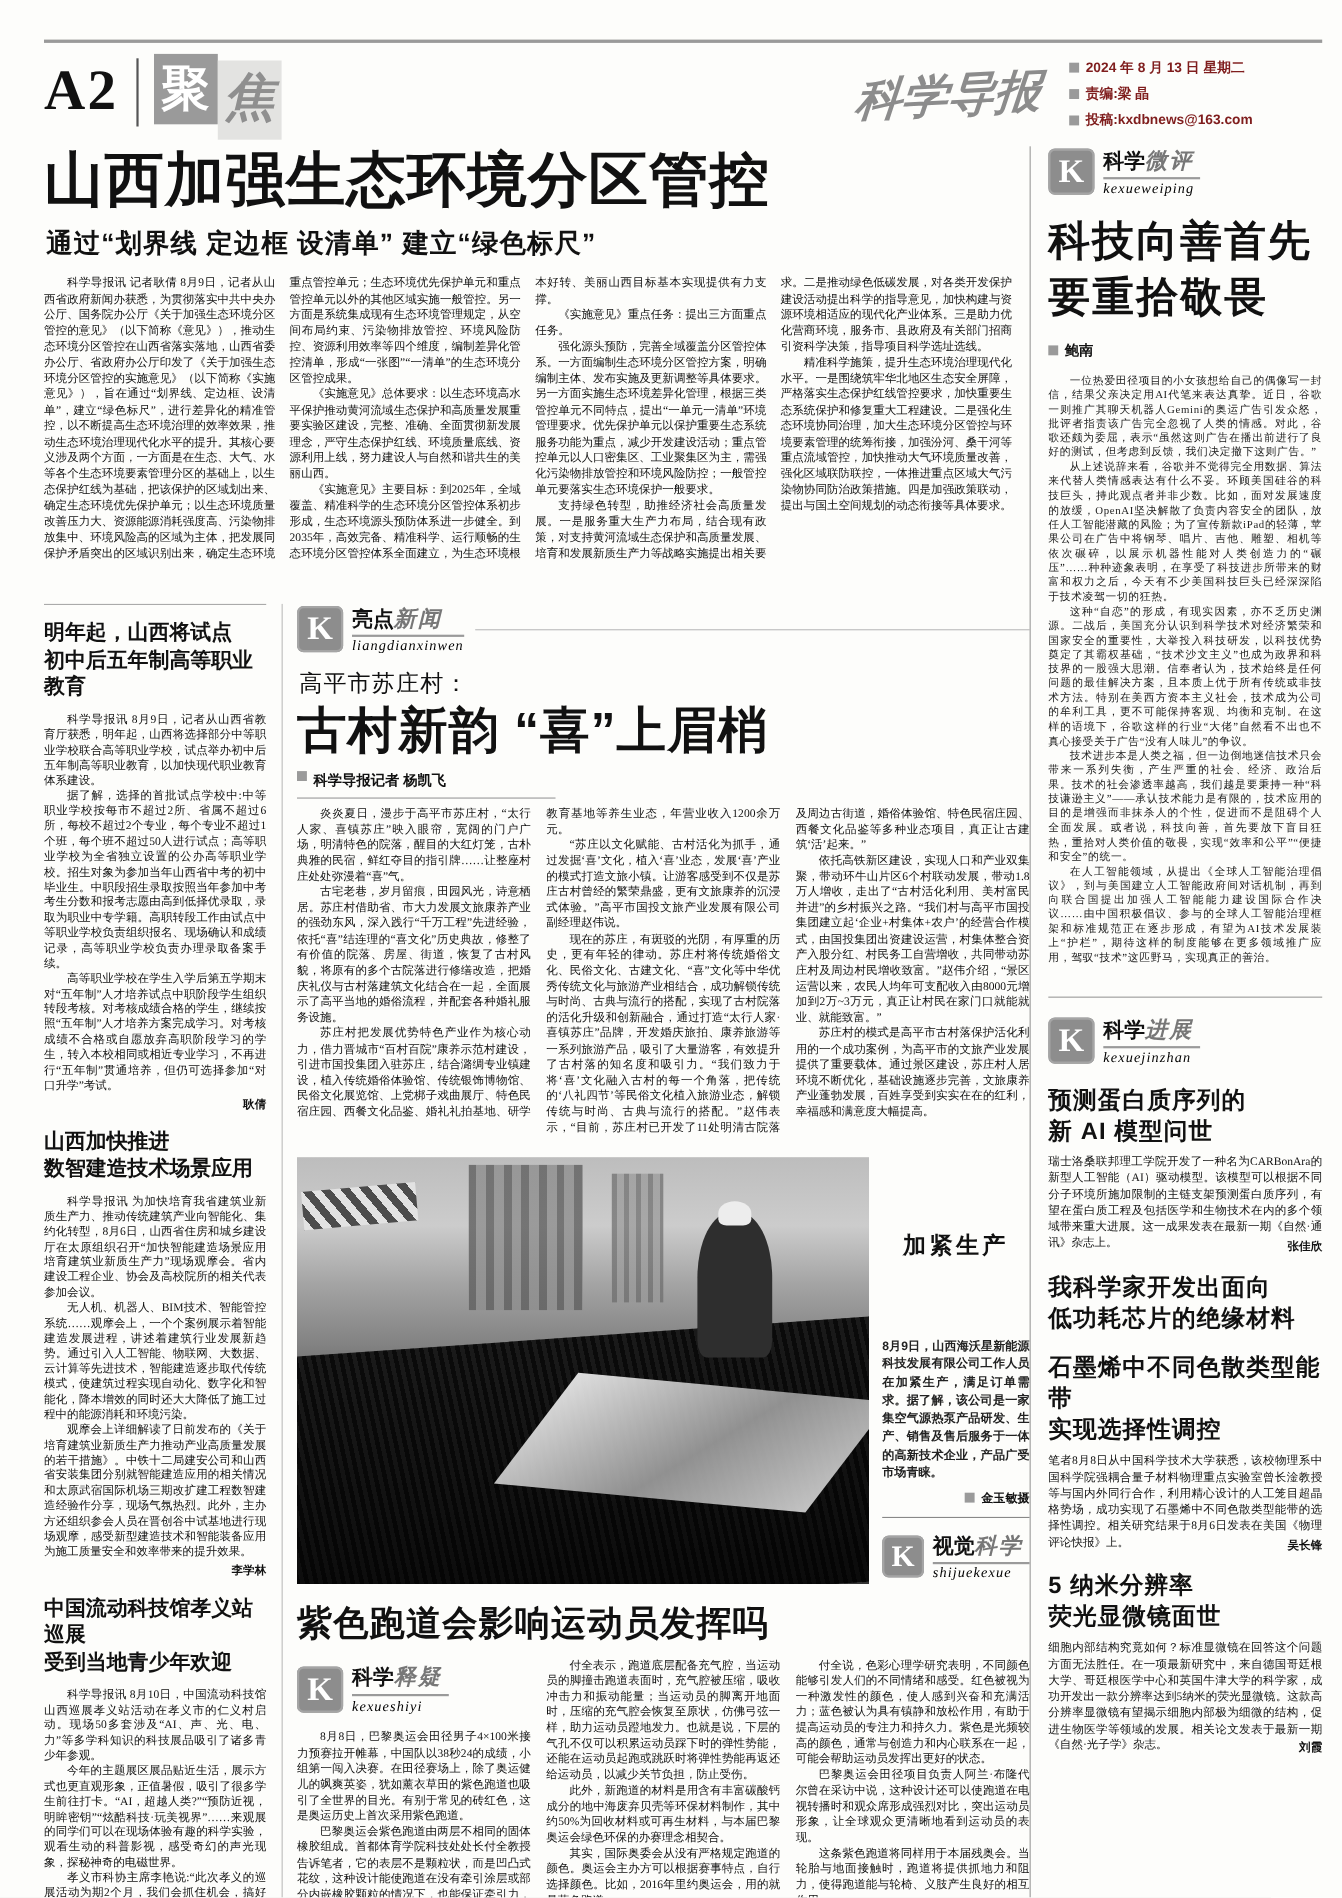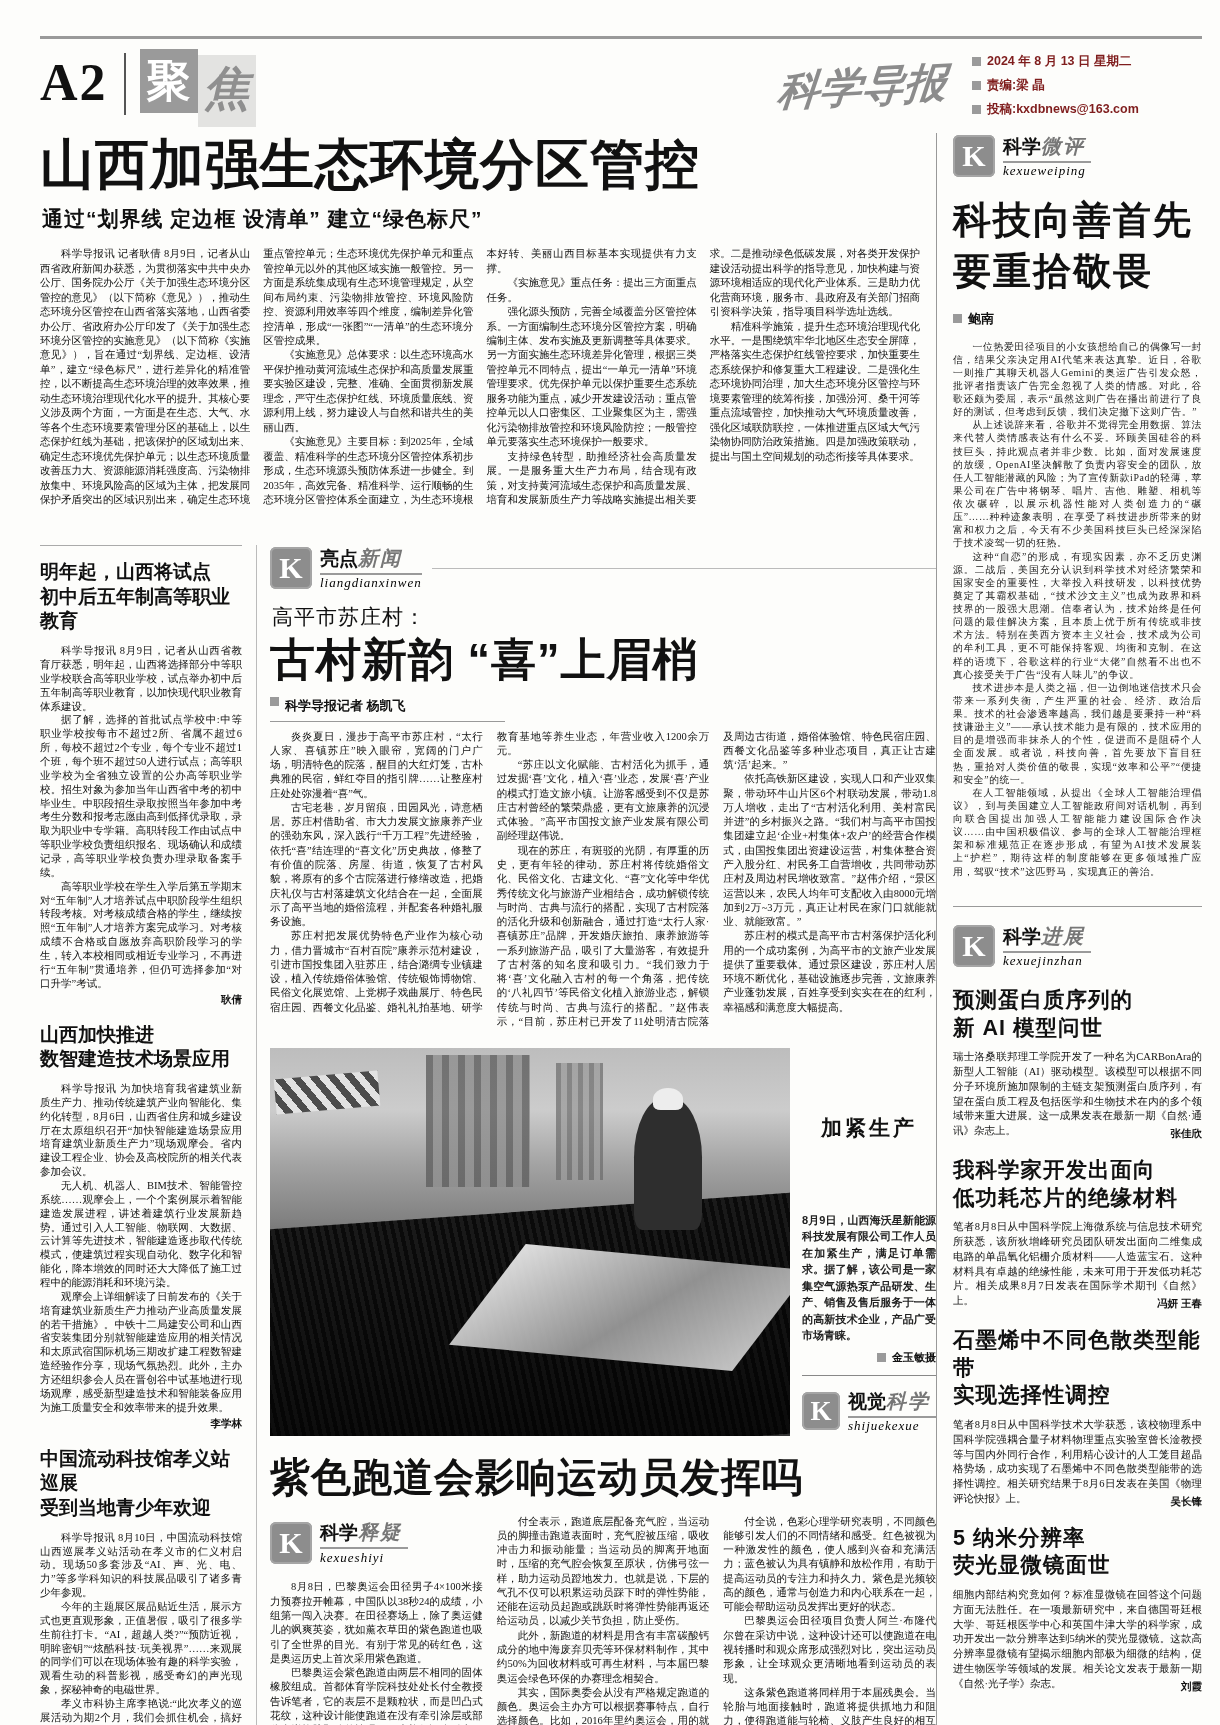--- a/index.html
+++ b/index.html
@@ -41,21 +41,21 @@
   .main { display:flex; }
   .left-region { width:880px; flex:none; }
   .sidebar { flex:1; border-left:1px solid #999; margin-left:16px; padding-left:16px; }
 
   
   .lead-headline {
     font-family:"Liberation Sans","DejaVu Sans",sans-serif; font-weight:bold;
     font-size:54px; letter-spacing:1px; line-height:1.15; white-space:nowrap;
   }
   .lead-subhead {
-    font-family:"Liberation Sans",sans-serif; font-weight:bold; font-size:21px;
+    font-family:"Liberation Sans",sans-serif; font-weight:bold; font-size:24px;
     margin:10px 0 14px 2px; letter-spacing:1px;
   }
   .lead-body { height:288px; column-count:4; column-gap:13px; overflow:hidden;
     font-size:10.5px; line-height:1.38; text-align:justify; }
   .para { text-indent:2em; margin:0; }
 
   
   .below { display:flex; margin-top:10px; }
   .rail { width:202px; flex:none; border-top:1px solid #aaa; padding-top:14px; }
   .rail article { margin-bottom:16px; }
@@ -122,21 +122,21 @@
   .photo-label { font-family:"Liberation Sans",sans-serif; font-weight:bold; font-size:21px;
     letter-spacing:3px; margin:66px 0 70px 0; text-align:center; }
   .photo-caption { font-family:"Liberation Sans",sans-serif; font-size:11px; line-height:1.5;
     text-align:justify; font-weight:bold; color:#222; }
   .photo-credit { display:flex; justify-content:flex-end; align-items:center;
     font-family:"Liberation Sans",sans-serif; font-weight:bold; font-size:11px; margin-top:6px; }
   .photo-side .rule { border-top:1px solid #888; margin:10px 0 12px 0; }
   .photo-side .badge .kbox { width:38px; height:38px; font-size:27px; line-height:38px; }
 
   
-  .track-headline { font-family:"Liberation Sans",sans-serif; font-weight:bold; font-size:40px;
+  .track-headline { font-family:"Liberation Sans",sans-serif; font-weight:bold; font-size:32px;
     letter-spacing:1px; margin:14px 0 10px 0; white-space:nowrap; }
   .track-body { height:268px; column-count:3; column-gap:14px; overflow:hidden;
     font-size:10.5px; line-height:1.36; text-align:justify; }
   .track-badge { break-inside:avoid; margin:4px 0 14px 0; }
 
   
   .sb-headline { font-family:"Liberation Sans",sans-serif; font-weight:bold; font-size:38px;
     line-height:1.35; letter-spacing:2px; margin:16px 0 12px 0; white-space:pre-line; }
   .sb-byline { display:flex; align-items:center; font-family:"Liberation Sans",sans-serif;
     font-weight:bold; font-size:13px; margin-bottom:12px; }
@@ -356,21 +356,20 @@
         </div>
 
         <div class="prog-item">
           <h4>预测蛋白质序列的
 新 AI 模型问世</h4>
           <div class="body"><span>瑞士洛桑联邦理工学院开发了一种名为CARBonAra的新型人工智能（AI）驱动模型。该模型可以根据不同分子环境所施加限制的主链支架预测蛋白质序列，有望在蛋白质工程及包括医学和生物技术在内的多个领域带来重大进展。这一成果发表在最新一期《自然·通讯》杂志上。</span><span class="author">张佳欣</span></div>
         </div>
         <div class="prog-item">
           <h4>我科学家开发出面向
 低功耗芯片的绝缘材料</h4>
-          <div class="body"><span>笔者8月8日从中国科学院上海微系统与信息技术研究所获悉，该所狄增峰研究员团队研发出面向二维集成电路的单晶氧化铝栅介质材料——人造蓝宝石。这种材料具有卓越的绝缘性能，未来可用于开发低功耗芯片。相关成果8月7日发表在国际学术期刊《自然》上。</span><span class="author">冯妍 王春</span></div>
         </div>
         <div class="prog-item">
           <h4>石墨烯中不同色散类型能带
 实现选择性调控</h4>
           <div class="body"><span>笔者8月8日从中国科学技术大学获悉，该校物理系中国科学院强耦合量子材料物理重点实验室曾长淦教授等与国内外同行合作，利用精心设计的人工笼目超晶格势场，成功实现了石墨烯中不同色散类型能带的选择性调控。相关研究结果于8月6日发表在美国《物理评论快报》上。</span><span class="author">吴长锋</span></div>
         </div>
         <div class="prog-item">
           <h4>5 纳米分辨率
 荧光显微镜面世</h4>
           <div class="body"><span>细胞内部结构究竟如何？标准显微镜在回答这个问题方面无法胜任。在一项最新研究中，来自德国哥廷根大学、哥廷根医学中心和英国牛津大学的科学家，成功开发出一款分辨率达到5纳米的荧光显微镜。这款高分辨率显微镜有望揭示细胞内部极为细微的结构，促进生物医学等领域的发展。相关论文发表于最新一期《自然·光子学》杂志。</span><span class="author">刘霞</span></div>

